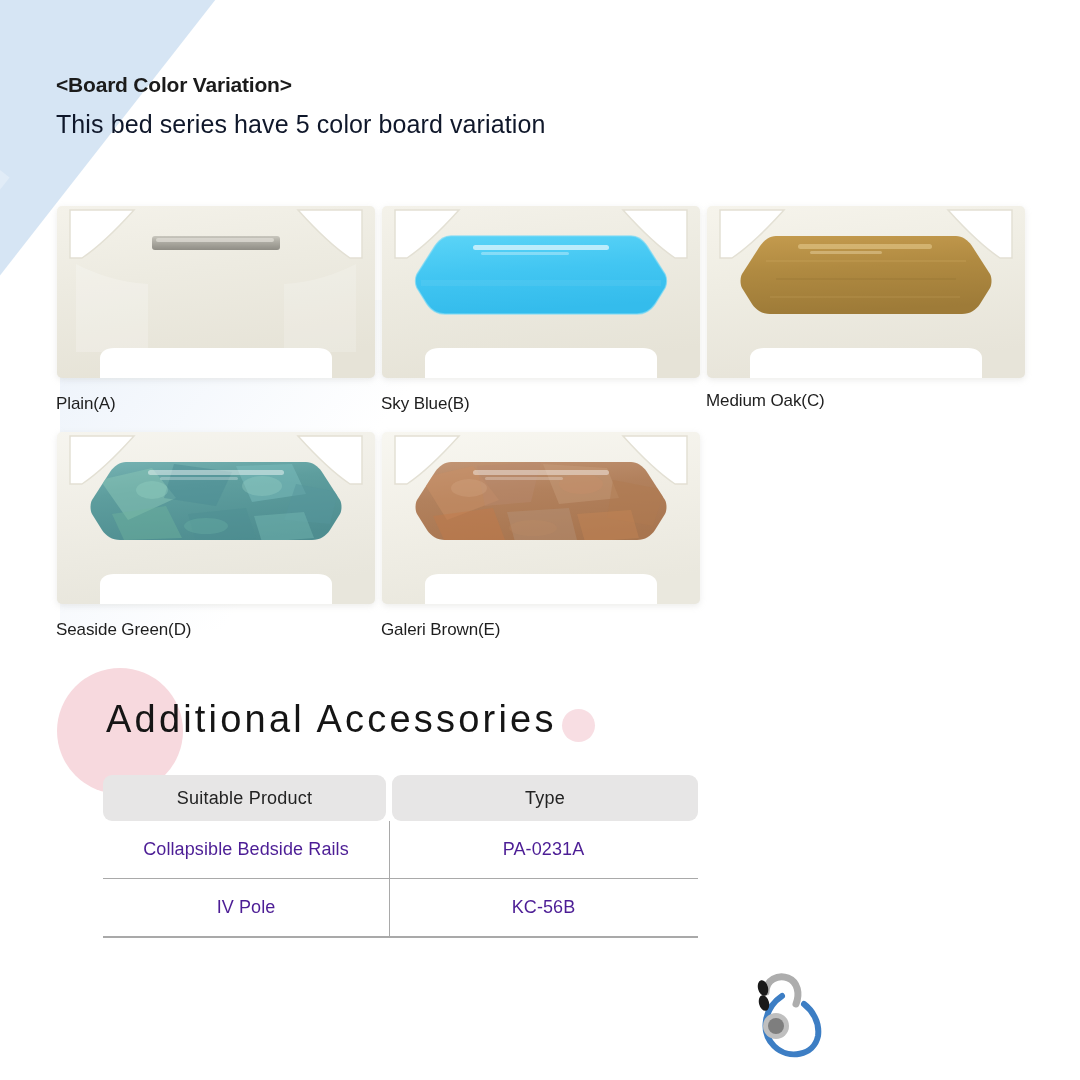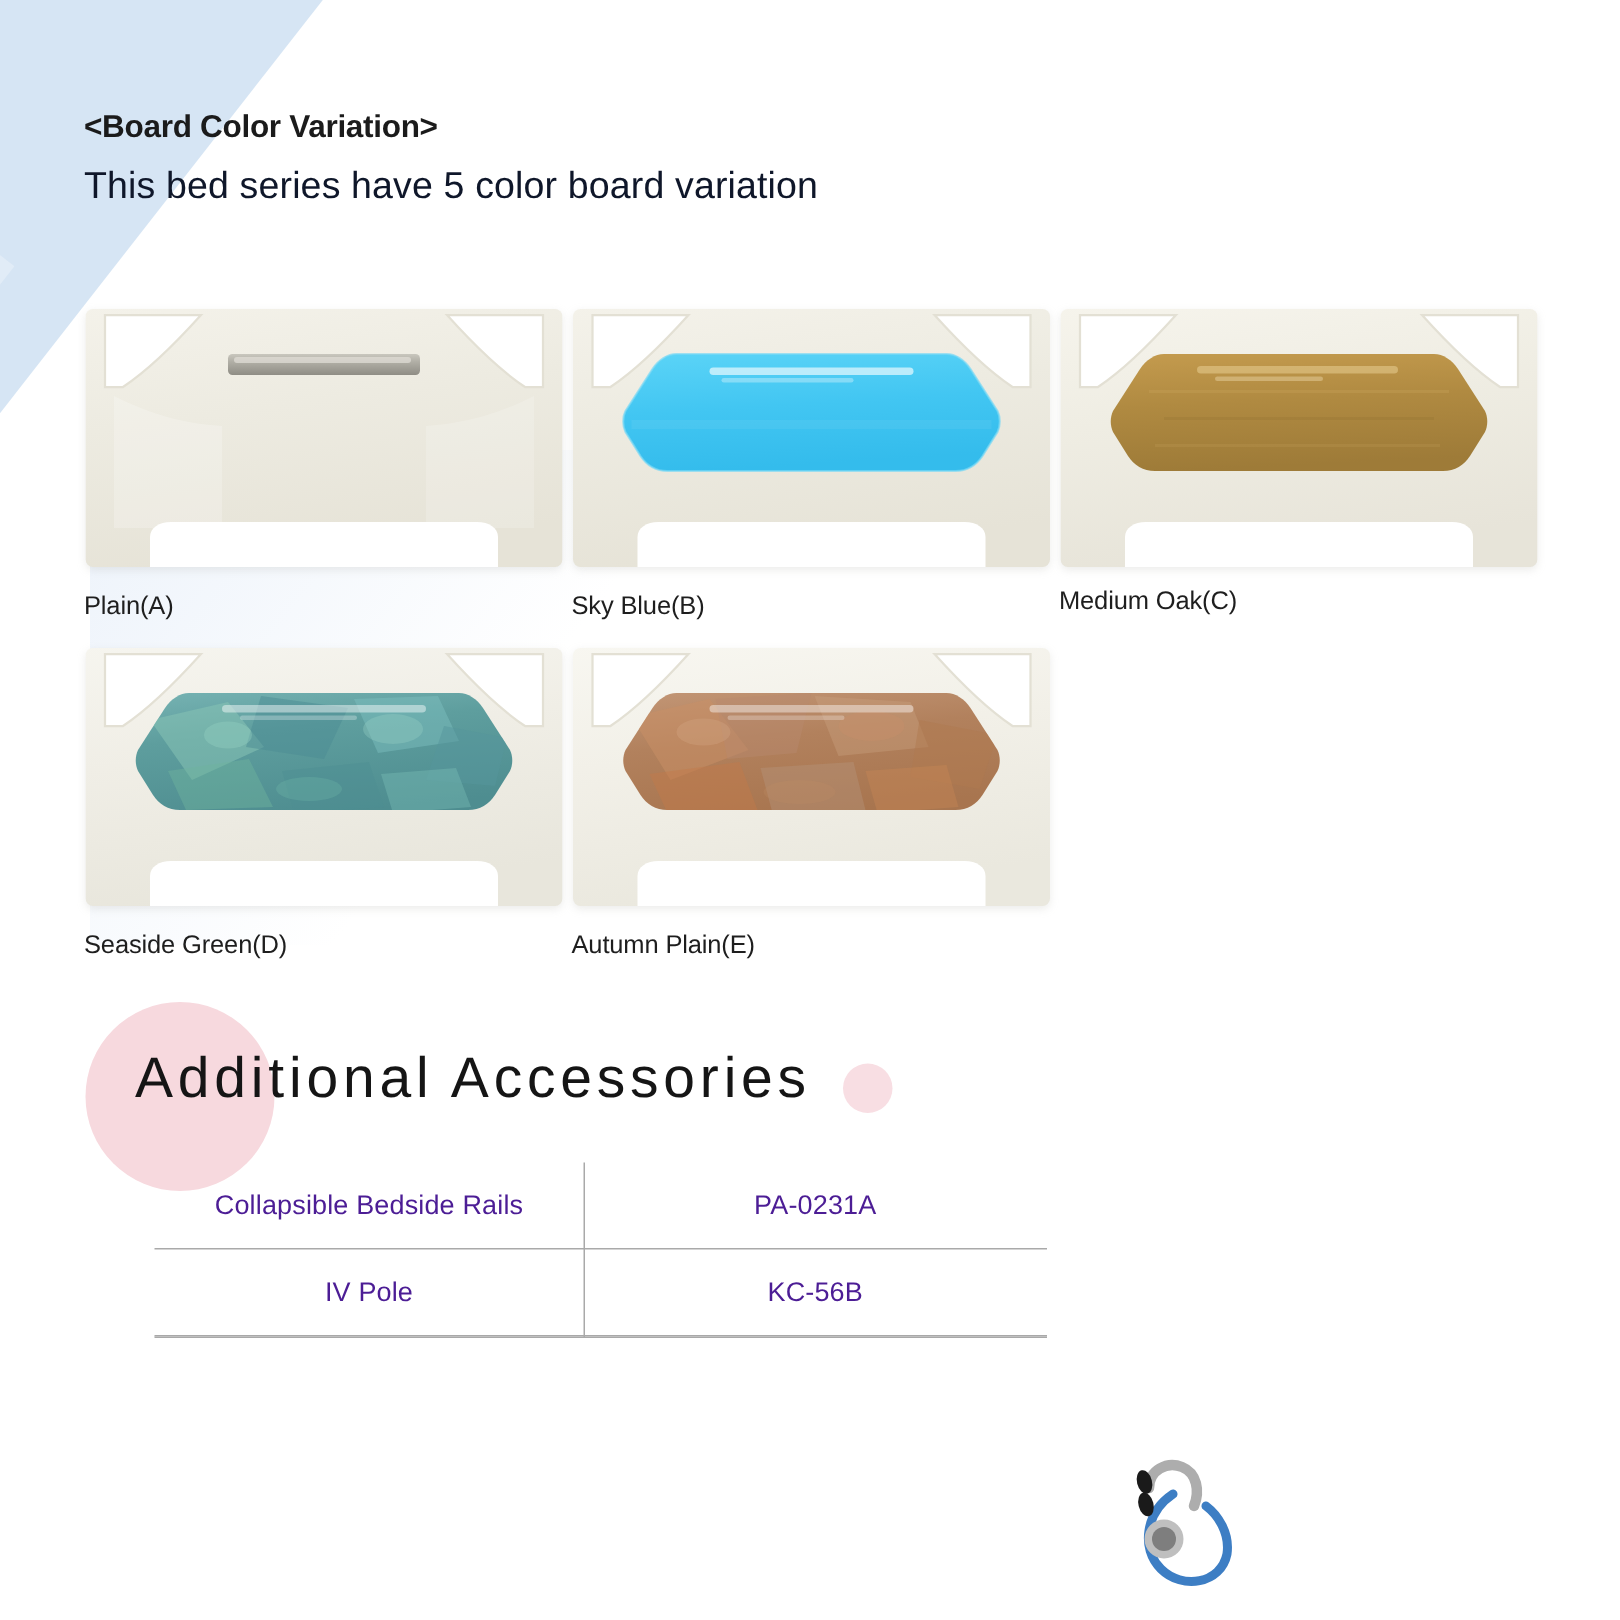--- a/index.html
+++ b/index.html
@@ -79,21 +79,21 @@
     background:#F7D9DE;
     z-index:1;
   }
   .pink-dot{
     position:absolute;left:562px;top:49px;
     width:33px;height:33px;border-radius:50%;
     background:#F8DEE3;
     z-index:1;
   }
   .acc-title{
-    position:absolute;left:90px;top:40px;
+    position:absolute;left:106px;top:40px;
     font-size:38px;font-weight:300;color:#151515;
     letter-spacing:3.2px;line-height:1;
     white-space:nowrap;z-index:3;
   }
 
   
   .acc-table{
     position:absolute;left:103px;top:115px;
     width:595px;z-index:3;
   }
@@ -358,34 +358,38 @@
                 <path d="M196,86 L250,82 L258,110 L204,114 Z" fill="#C98654" opacity=".40"></path>
                 <ellipse cx="88" cy="60" rx="18" ry="9" fill="#D4A583" opacity=".35"></ellipse>
                 <ellipse cx="200" cy="56" rx="22" ry="10" fill="#C9906B" opacity=".32"></ellipse>
                 <ellipse cx="152" cy="100" rx="24" ry="8" fill="#BF8C66" opacity=".28"></ellipse>
                 <rect x="92" y="42" width="136" height="5" rx="2.5" fill="#FFFFFF" opacity=".42"></rect>
                 <rect x="104" y="49" width="78" height="3" rx="1.5" fill="#FFFFFF" opacity=".26"></rect>
               </g>
             </g>
           </svg>
         </div>
-        <div class="bed-caption" style="top:192px;">Autumn Plain(E)</div>
+        <div class="bed-caption" style="top:192px;">Galeri Brown(E)</div>
       </div>
     </div>
   </div>
 
   <div class="acc-wrap">
 
     <div class="pink-blob"></div>
     <div class="pink-dot"></div>
 
     <div class="acc-title">Additional Accessories</div>
 
     <div class="acc-table">
 
+      <div class="tbl-head">
+        <div class="th c1">Suitable Product</div>
+        <div class="th c2">Type</div>
+      </div>
 
       <div class="tbl-body">
         <div class="vdivider"></div>
 
         <div class="tr">
           <div class="td c1">Collapsible Bedside Rails</div>
           <div class="td c2">PA-0231A</div>
         </div>
         <div class="rowline"></div>
 

